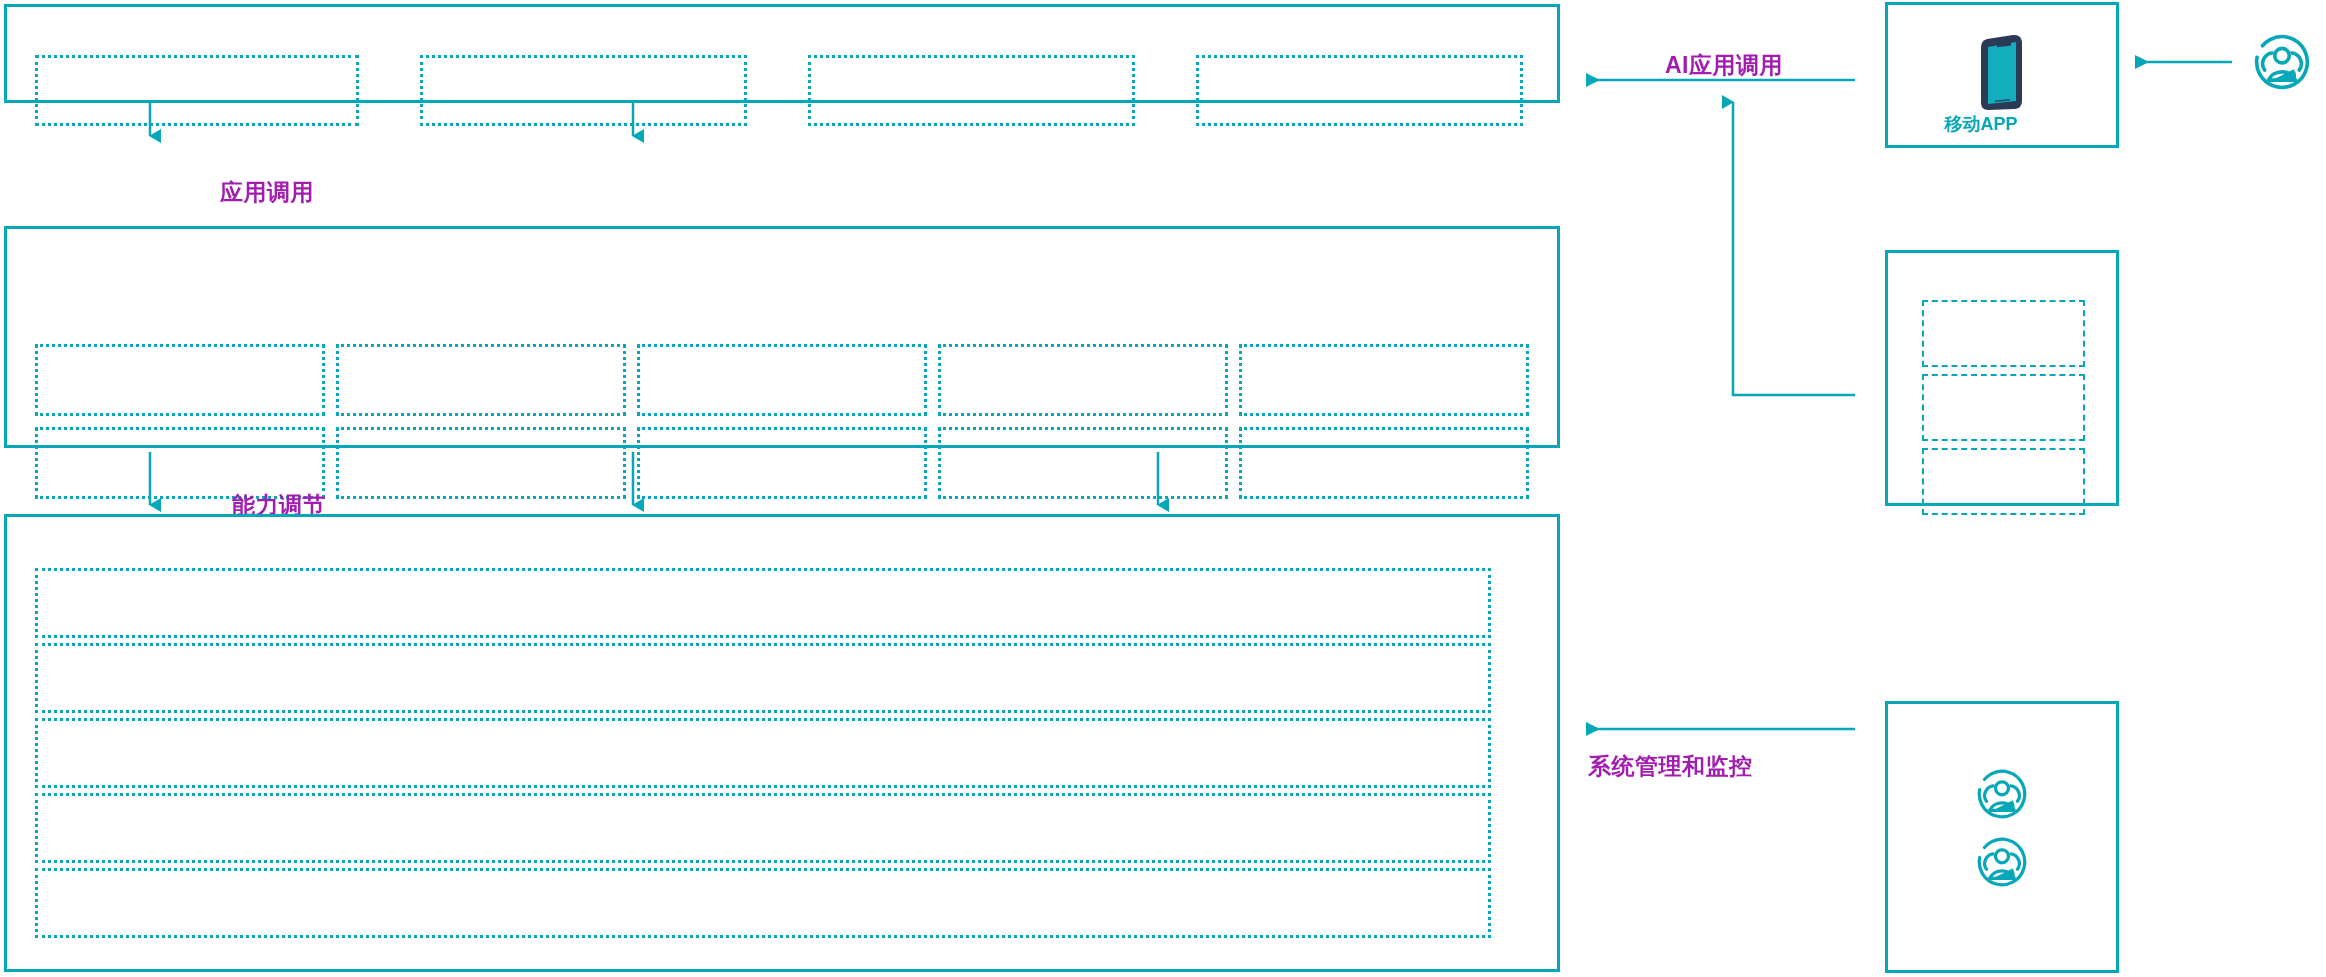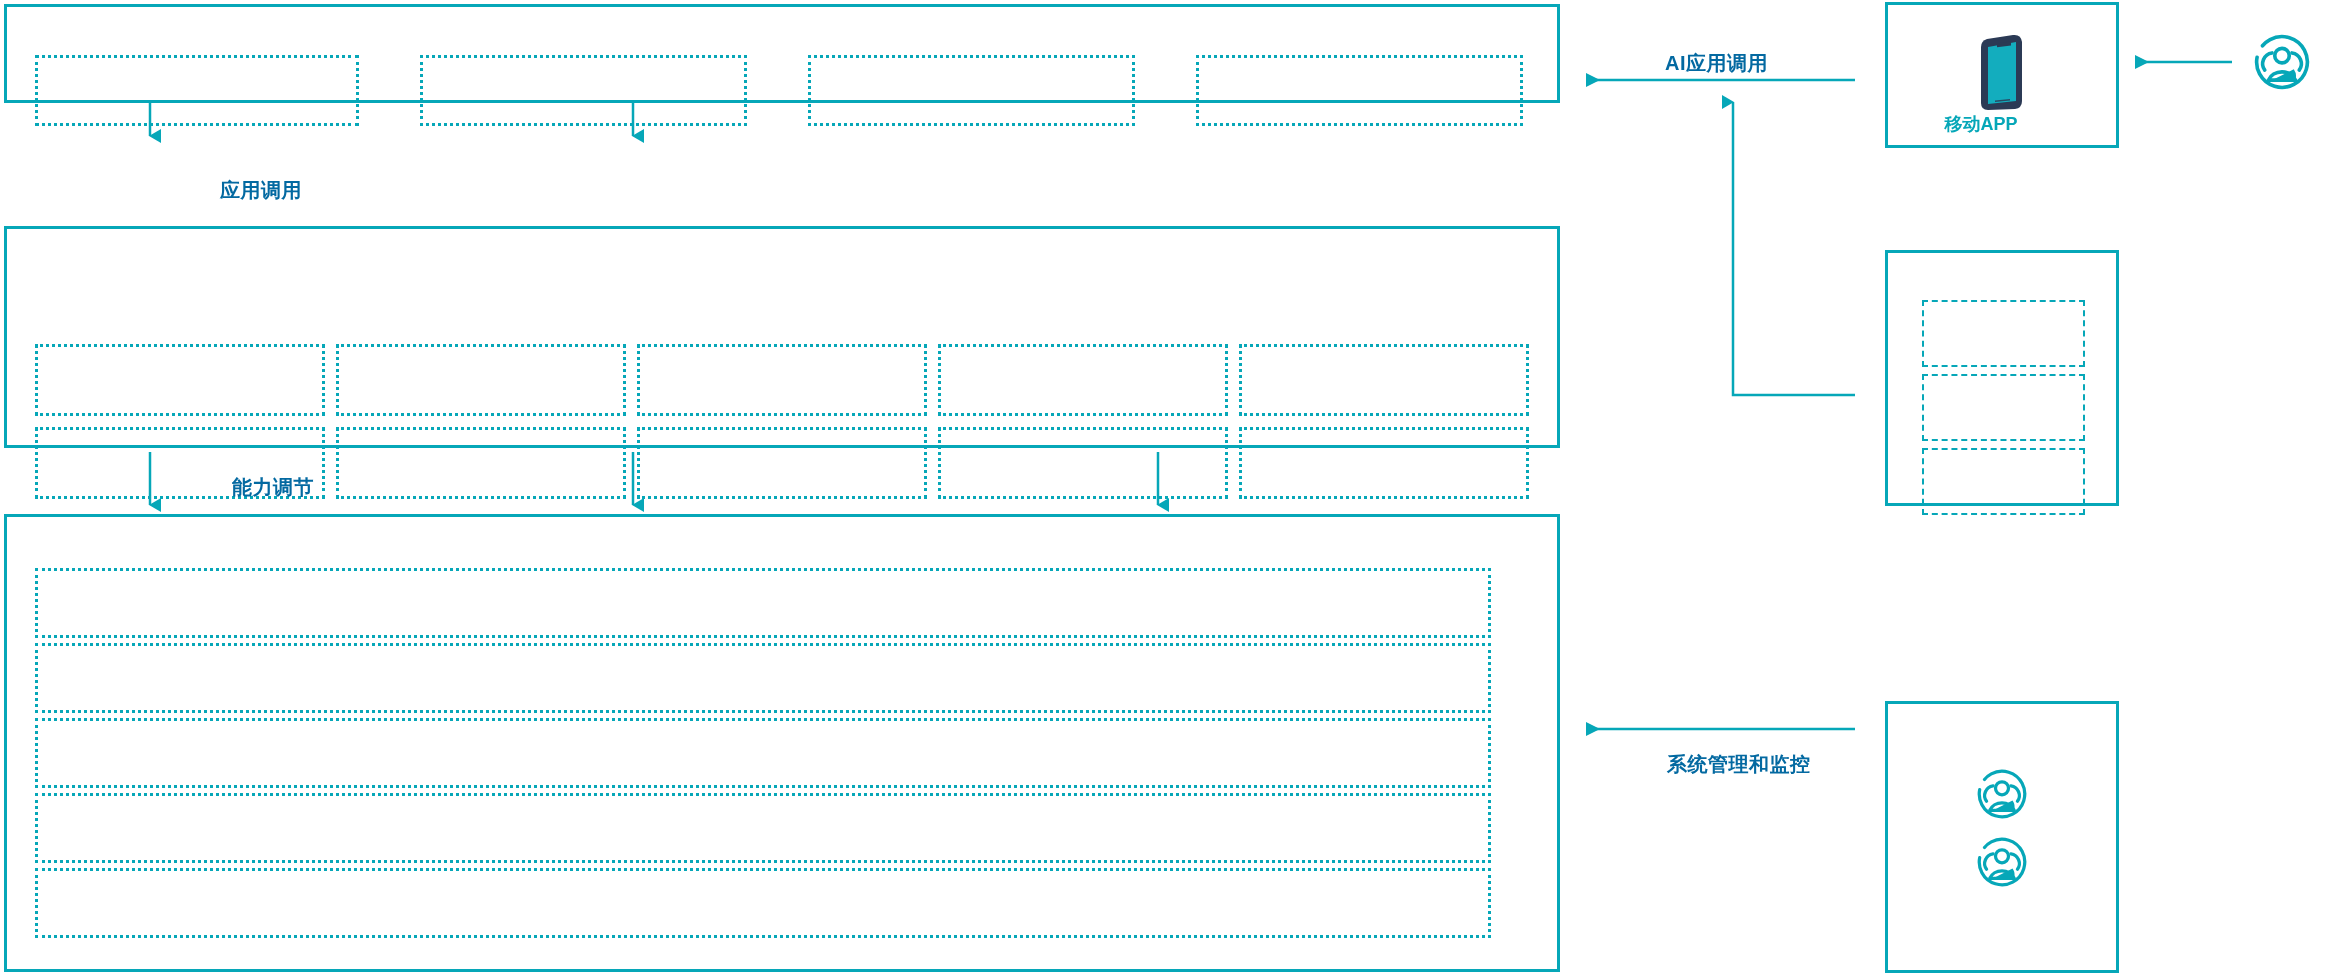--- a/index.html
+++ b/index.html
@@ -35,22 +35,22 @@
     background: transparent;
   }
   .dbox.dense {
     border-style: dotted;
     border-width: 3px;
   }
 
   
   .conn-label {
     position: absolute;
-    color: #0369a1;
-    font-size: 20px;
+    color: #a21caf;
+    font-size: 23px;
     font-weight: bold;
     white-space: nowrap;
     letter-spacing: 0.5px;
   }
 
   
   .panel-caption {
     position: absolute;
     color: #06A7B8;
     font-size: 18px;
@@ -144,33 +144,33 @@
   <div class="dbox dense" style="left:637px; top:344px; width:290px; height:72px;"></div>
   <div class="dbox dense" style="left:938px; top:344px; width:290px; height:72px;"></div>
   <div class="dbox dense" style="left:1239px; top:344px; width:290px; height:72px;"></div>
 
   <div class="dbox dense" style="left:35px; top:427px; width:290px; height:72px;"></div>
   <div class="dbox dense" style="left:336px; top:427px; width:290px; height:72px;"></div>
   <div class="dbox dense" style="left:637px; top:427px; width:290px; height:72px;"></div>
   <div class="dbox dense" style="left:938px; top:427px; width:290px; height:72px;"></div>
   <div class="dbox dense" style="left:1239px; top:427px; width:290px; height:72px;"></div>
 
-  <div class="conn-label" style="left:232px; top:474px;">能力调节</div>
+  <div class="conn-label" style="left:232px; top:490px;">能力调节</div>
 
   <div class="panel" style="left:4px; top:514px; width:1556px; height:458px;">
   </div>
   <div class="dbox dense" style="left:35px; top:568px; width:1456px; height:70px;"></div>
   <div class="dbox dense" style="left:35px; top:643px; width:1456px; height:70px;"></div>
   <div class="dbox dense" style="left:35px; top:718px; width:1456px; height:70px;"></div>
   <div class="dbox dense" style="left:35px; top:793px; width:1456px; height:70px;"></div>
   <div class="dbox dense" style="left:35px; top:868px; width:1456px; height:70px;"></div>
 
   <div class="conn-label" style="left:1665px; top:50px;">AI应用调用</div>
 
-  <div class="conn-label" style="left:1667px; top:751px;">系统管理和监控</div>
+  <div class="conn-label" style="left:1588px; top:751px;">系统管理和监控</div>
 
   <div class="panel" style="left:1885px; top:2px; width:234px; height:146px;">
   </div>
   <div class="icon-wrap" style="left:1977px; top:33px;">
     <svg width="50" height="78" viewBox="0 0 50 78" xmlns="http://www.w3.org/2000/svg">
 
       <path d="M4,14 Q4,8 10,6 L36,2 Q44,1 45,9 L45,68 Q45,75 38,76 L11,77 Q4,77 4,70 Z" fill="#2B3A55"></path>
 
       <path d="M11,14 L39,9 L39,68 L11,71 Z" fill="#13ADBE"></path>
 

